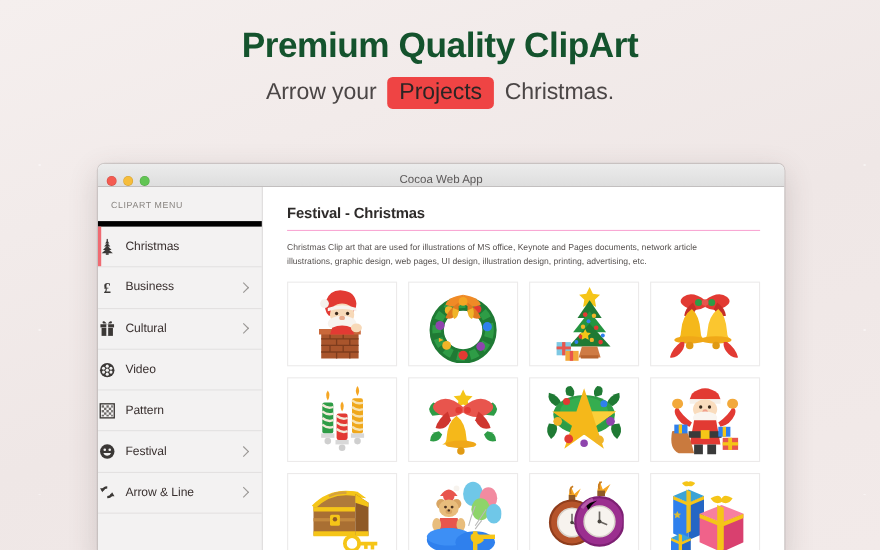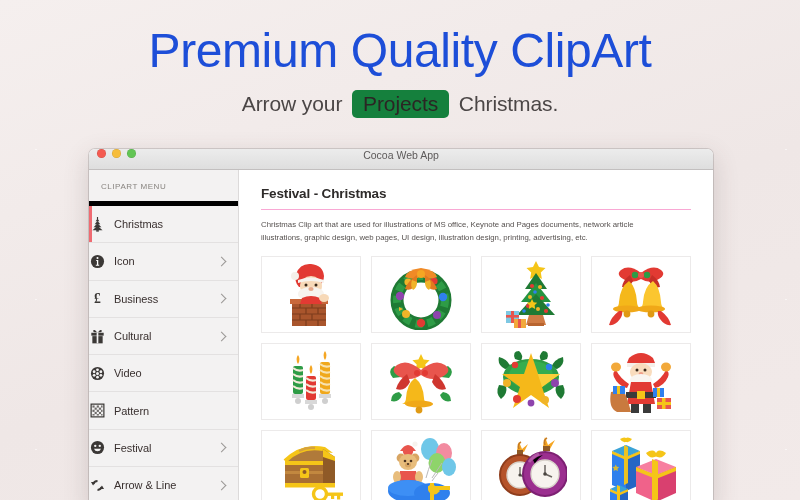--- a/index.html
+++ b/index.html
@@ -24,36 +24,36 @@
 
   
   .hero {
     position: absolute;
     top: 0; left: 0; right: 0;
     height: 148px;
     text-align: center;
     padding-top: 22px;
   }
   .hero-title {
-    font-size: 48px;
-    font-weight: 400;
+    font-size: 32px;
+    font-weight: 700;
     letter-spacing: -0.4px;
-    color: #1d4ed8;
+    color: #14532d;
     line-height: 1.22;
   }
   .hero-sub {
     margin-top: 9px;
     font-size: 21px;
     font-weight: 400;
     color: #4b4646;
     letter-spacing: -0.1px;
   }
   .hero-sub .badge {
     display: inline-block;
-    background: #15803d;
+    background: #ef4444;
     color: #2b2524;
     border-radius: 5px;
     padding: 2px 11px 3px 11px;
     margin: 0 4px;
     line-height: 1.12;
     text-align: right;
   }
 
   
   .window {
@@ -67,21 +67,21 @@
     box-shadow: 0 0 0 1px rgba(0,0,0,0.13), 0 8px 26px rgba(80,60,60,0.20);
     overflow: hidden;
   }
 
   .titlebar {
     position: relative;
     height: 21px;
     background: linear-gradient(to bottom, #ececec 0%, #dedede 100%);
     border-bottom: 1px solid #c2bfbf;
     display: flex;
-    align-items: flex-start;
+    align-items: flex-end;
   }
   .lights { display: flex; gap: 6px; padding-left: 8px; }
   .light { width: 9px; height: 9px; border-radius: 50%; }
   .light.red    { background: #f45b51; box-shadow: inset 0 0 0 0.5px rgba(0,0,0,.14); }
   .light.yellow { background: #f6bd3b; box-shadow: inset 0 0 0 0.5px rgba(0,0,0,.14); }
   .light.green  { background: #62c554; box-shadow: inset 0 0 0 0.5px rgba(0,0,0,.14); }
   .win-title {
     position: absolute;
     left: 0; right: 0;
     text-align: center;
@@ -229,31 +229,20 @@
             <path d="M8 3.9 L11 7.6 H5 Z"></path>
             <path d="M8 6.6 L12.2 11 H3.8 Z"></path>
             <path d="M8 9.3 L13.4 14.2 H2.6 Z"></path>
             <rect x="6.6" y="14" width="2.8" height="1.6"></rect>
           </svg>
         </span>
         <span class="menu-label">Christmas</span>
         <span class="chev hidden"></span>
       </div>
 
-      <div class="menu-item">
-        <span class="menu-icon">
-          <svg width="15" height="15" viewBox="0 0 16 16">
-            <circle cx="8" cy="8" r="7" fill="#3b3836"></circle>
-            <circle cx="8" cy="4.3" r="1.1" fill="#fff"></circle>
-            <path d="M6.6 6.4 h2.2 v5.1 h1 v1 H6.2 v-1 h1.2 V7.4 H6.6 Z" fill="#fff"></path>
-          </svg>
-        </span>
-        <span class="menu-label">Icon</span>
-        <span class="chev"></span>
-      </div>
 
       <div class="menu-item">
         <span class="menu-icon">
           <svg width="15" height="15" viewBox="0 0 16 16">
             <text x="8" y="13.2" font-family="Liberation Serif, serif" font-size="14.5" font-weight="bold" text-anchor="middle" fill="#3b3836">£</text>
           </svg>
         </span>
         <span class="menu-label">Business</span>
         <span class="chev"></span>
       </div>

